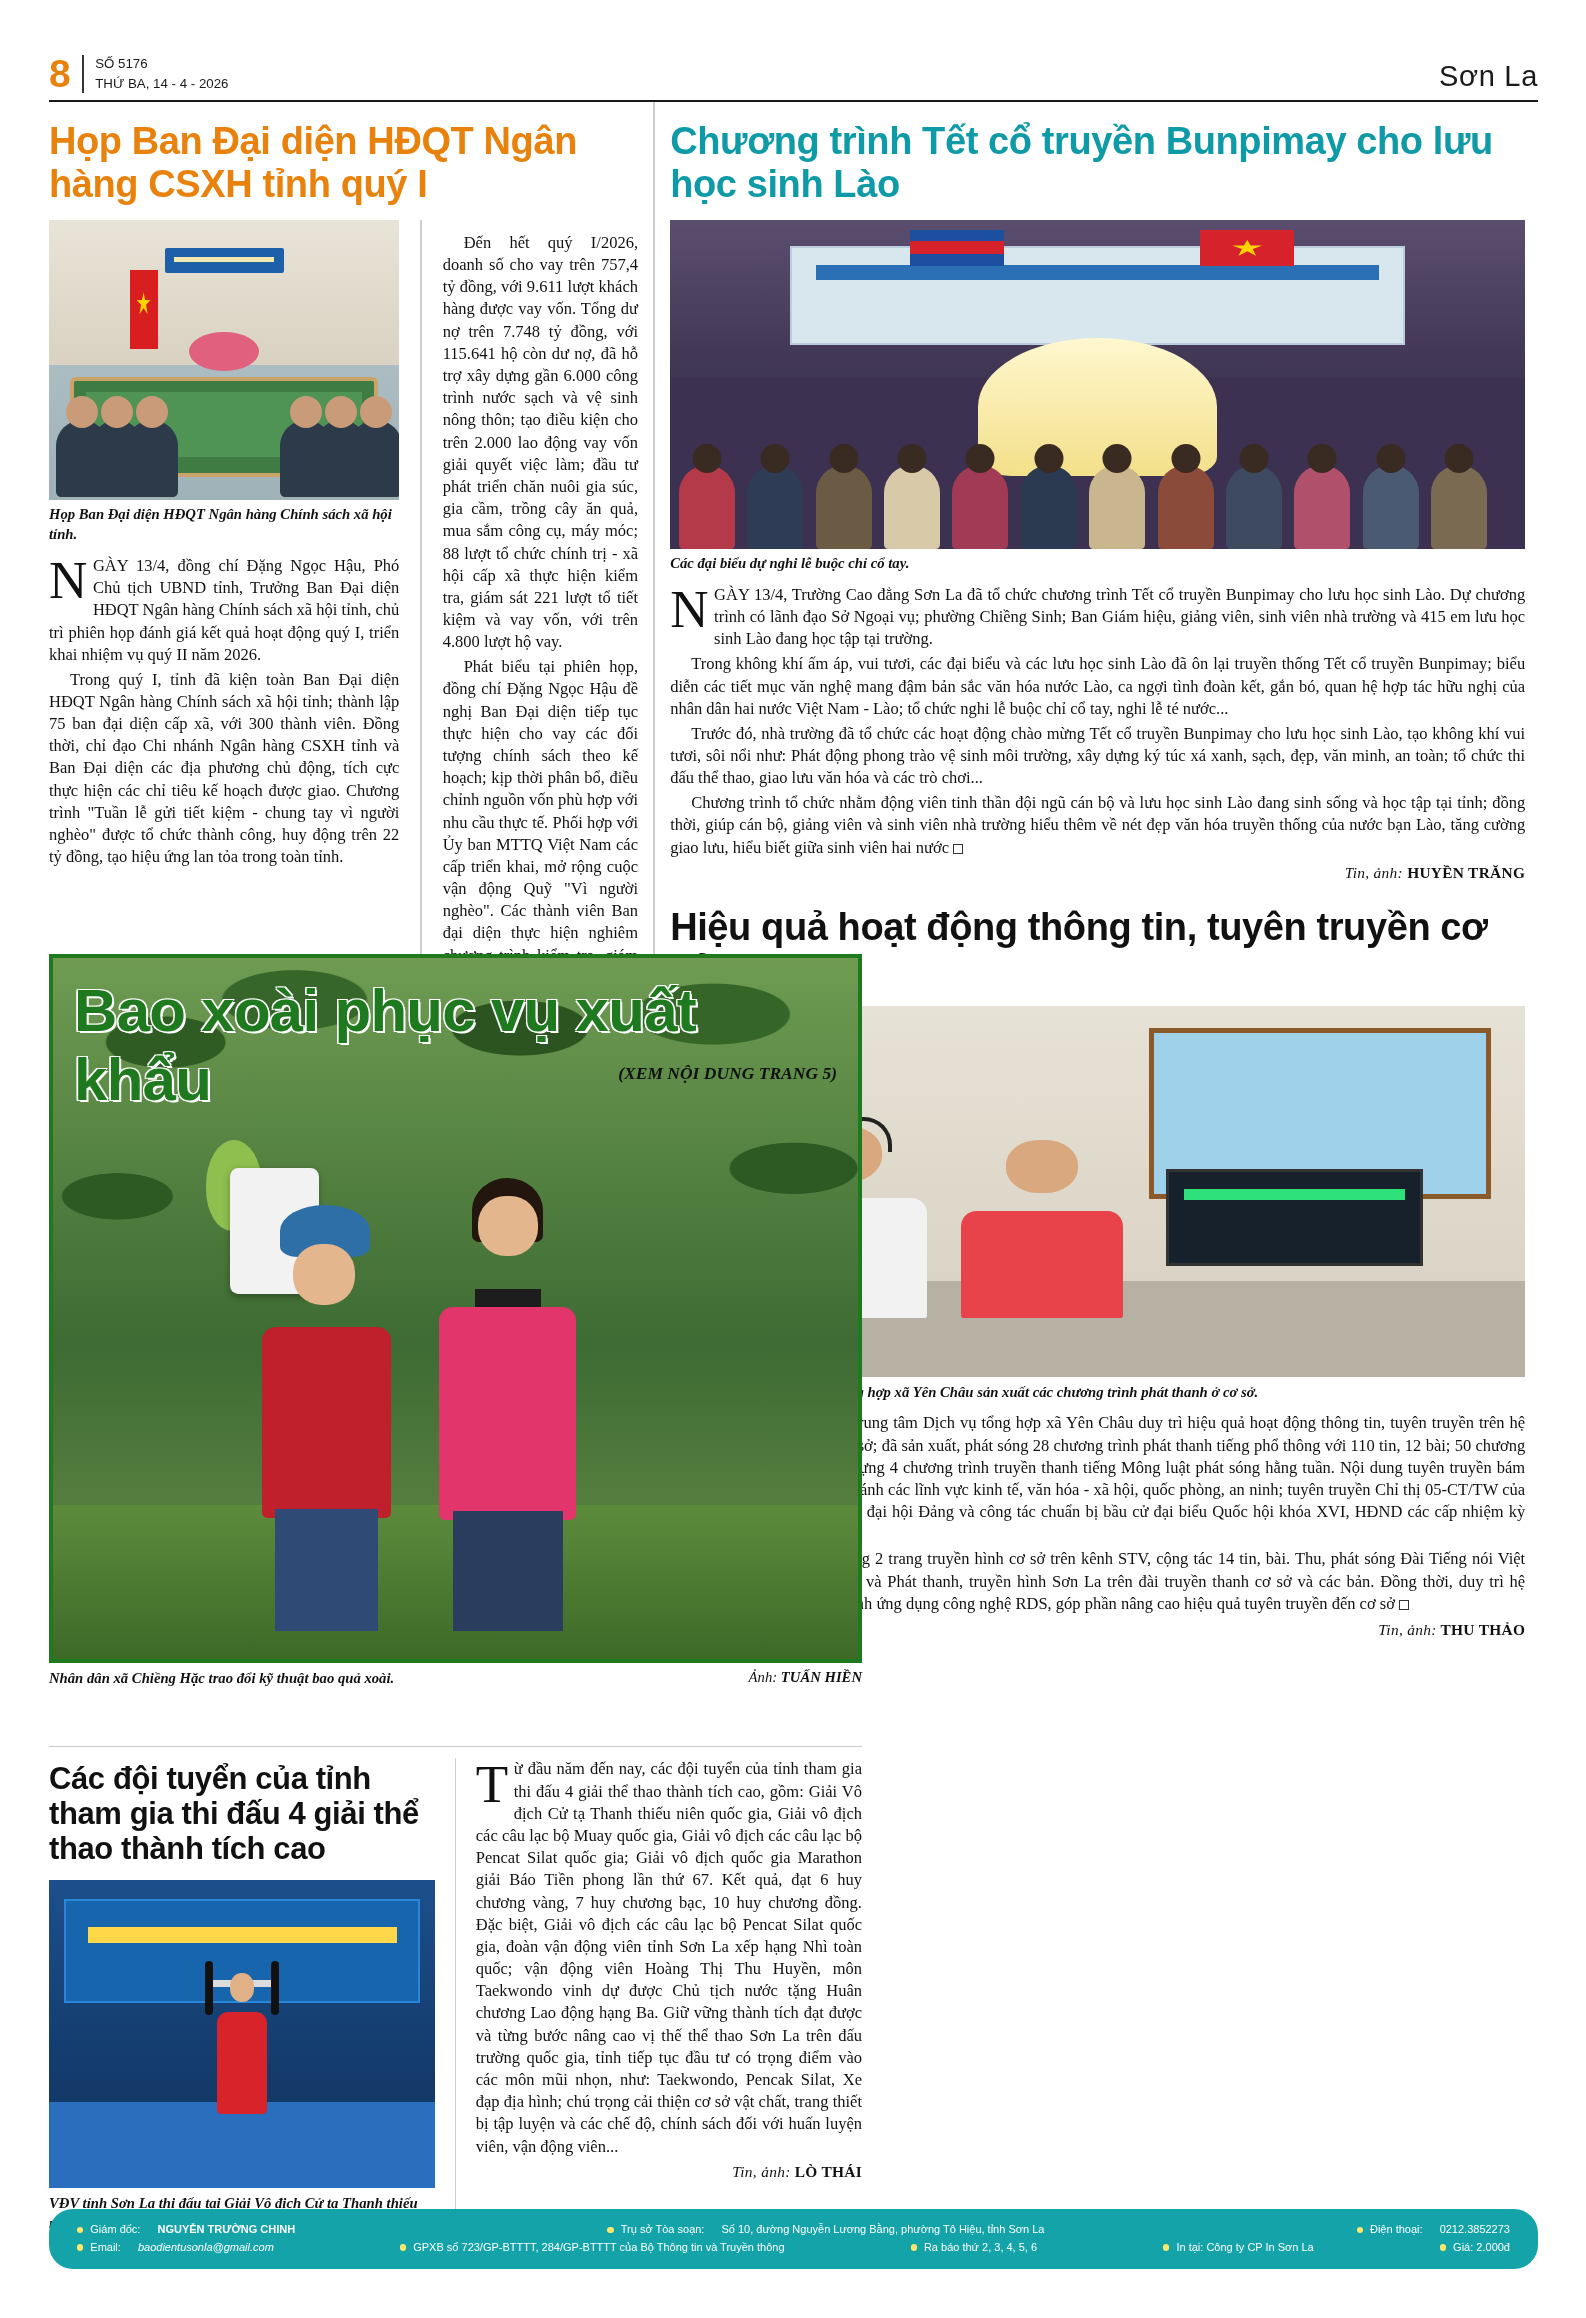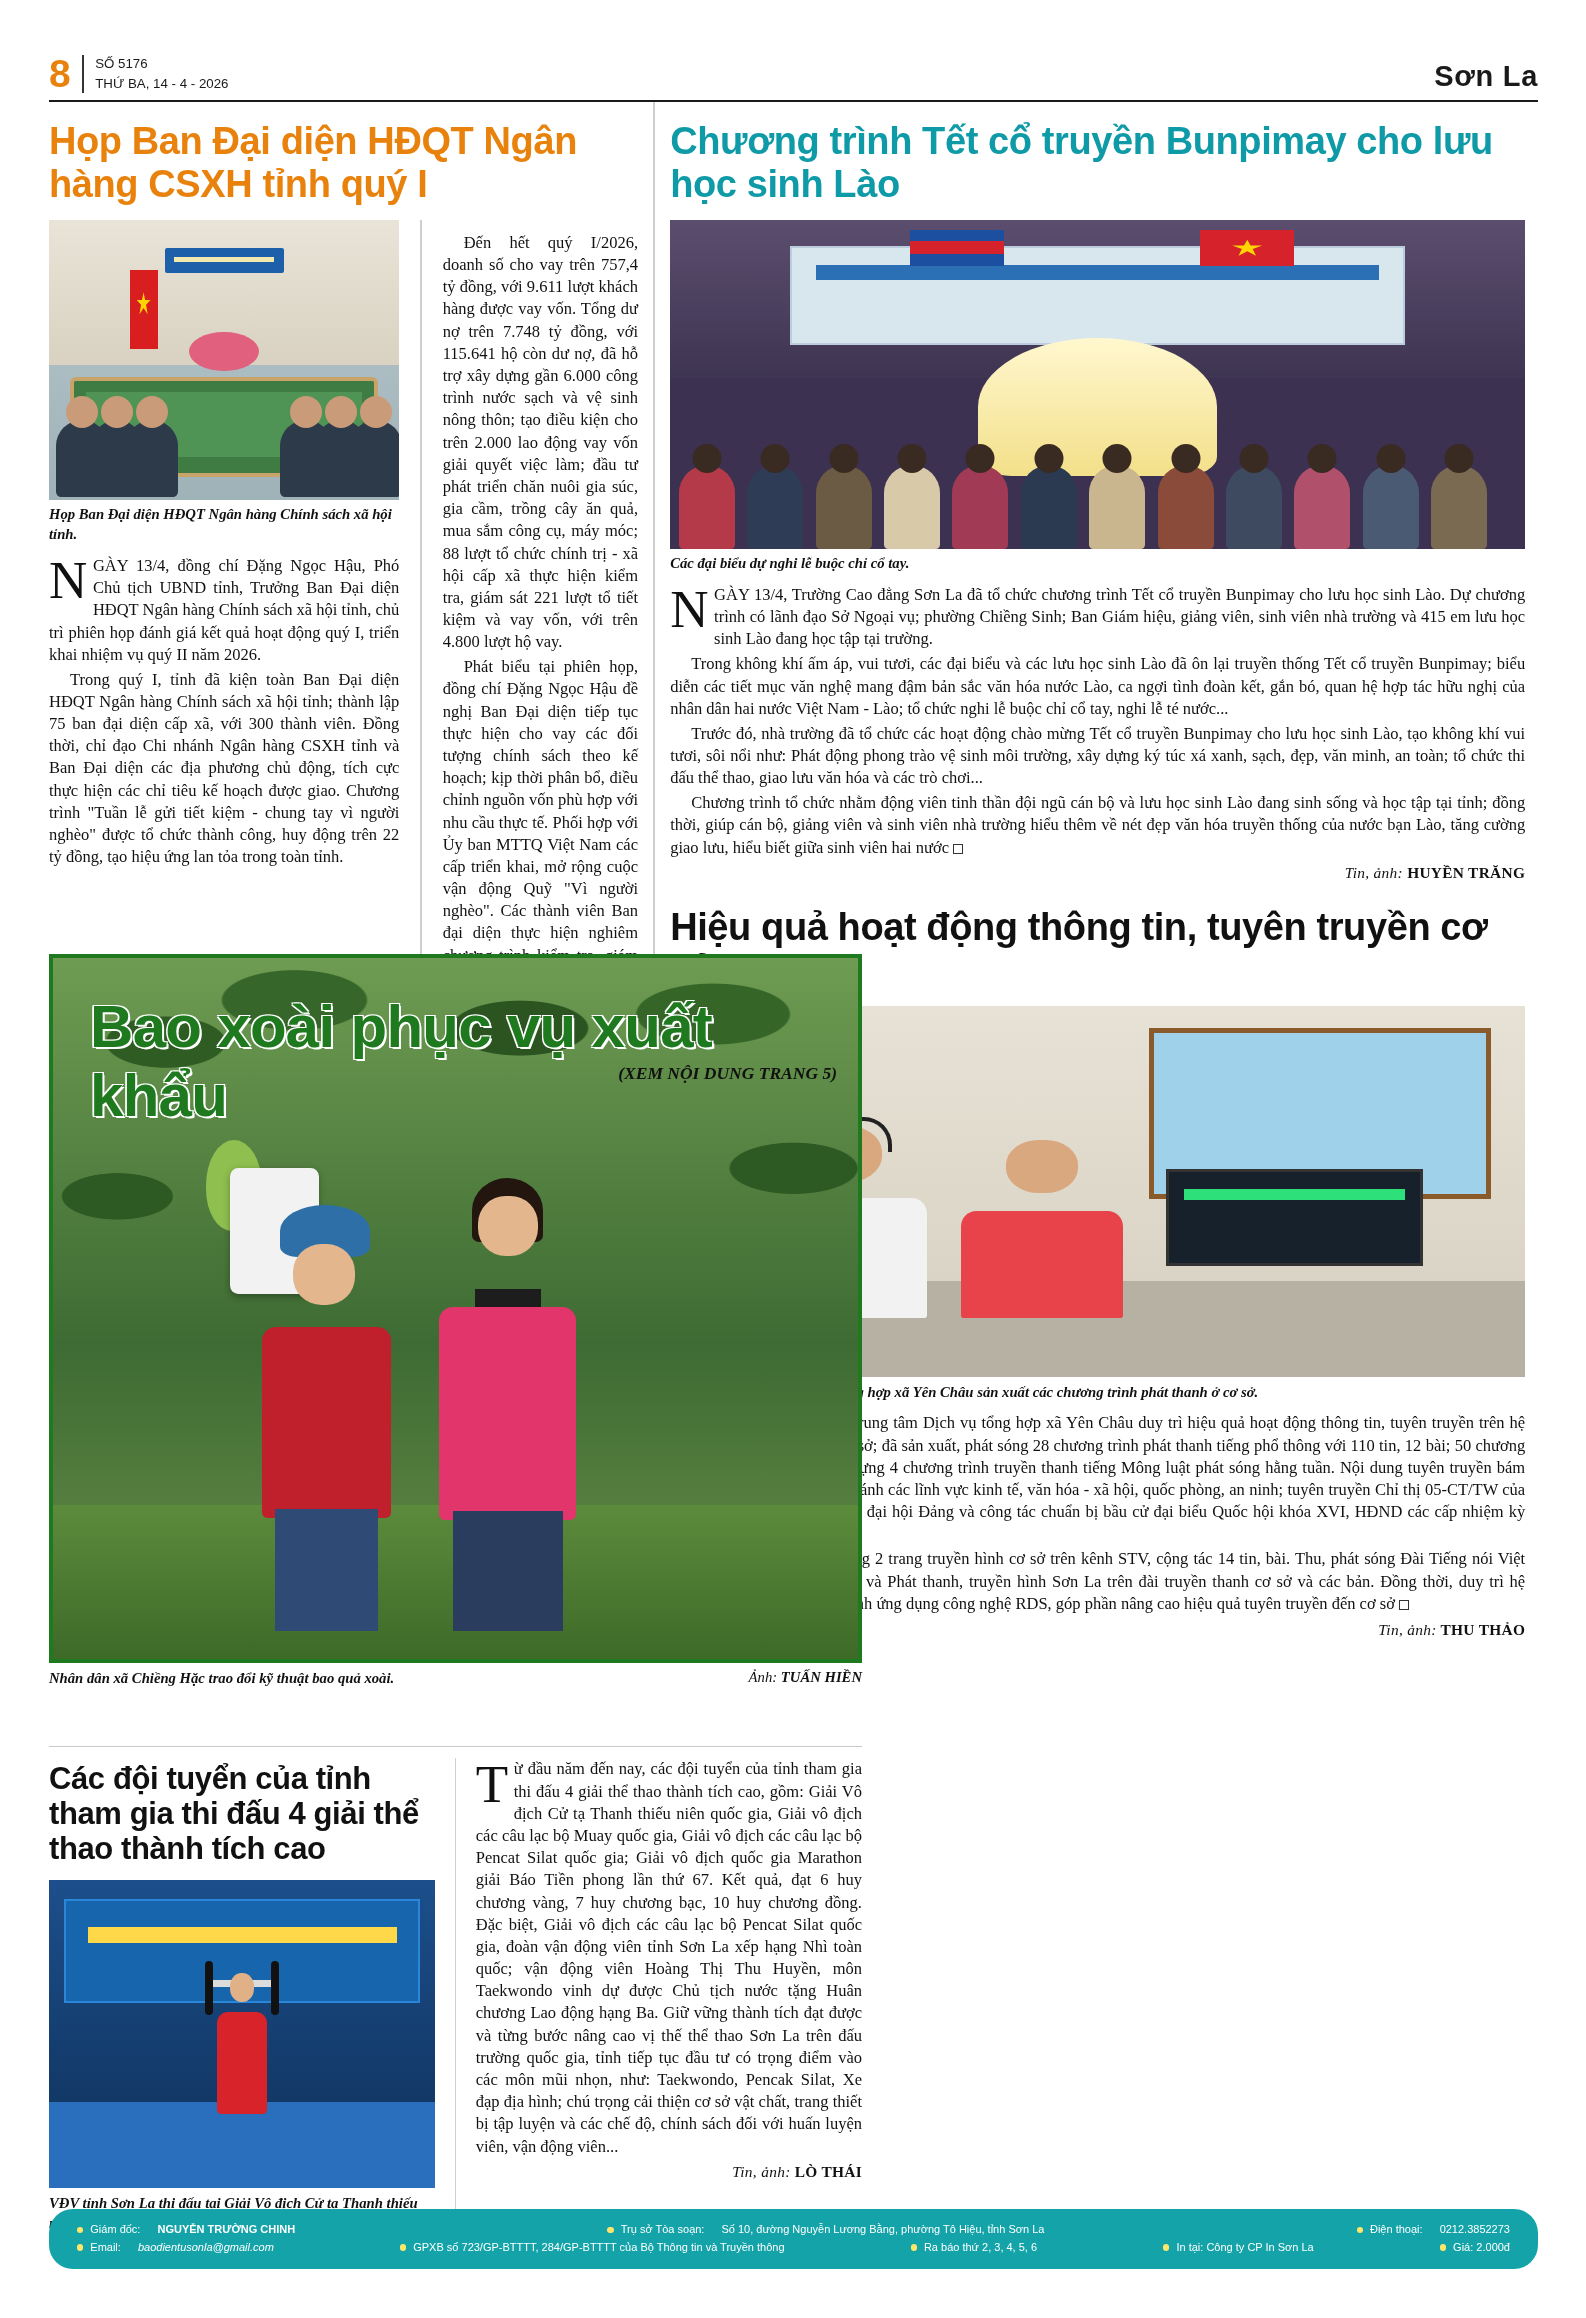--- a/index.html
+++ b/index.html
@@ -34,21 +34,21 @@
     font-size: 39px;
     font-weight: bold;
     color: #e8820c;
     line-height: 1;
   }
   .mast-rule { width: 2.1px; height: 38px; background: #333; }
   .mast-meta { font-family: "Liberation Sans", sans-serif; font-size: 13.3px; line-height: 1.45; color:#1a1a1a; }
   .mast-right {
     font-family: "Liberation Sans", sans-serif;
     font-size: 29px;
-    font-weight: bold;
+    font-weight: normal;
     color: #1a1a1a;
     letter-spacing: 0.7px;
   }
 
   
   .content { position: relative; width: 1489px; }
   .row { display: flex; }
 
   .col-sep {
     width: 1.4px;
@@ -165,21 +165,21 @@
   .mango-p2 .jeans{position:absolute;left:10%;bottom:0;width:80%;height:26%;background:#2b3d5e;}
   .mango-p2 .face{position:absolute;left:28%;top:6%;width:44%;height:13%;background:#e3b68d;border-radius:46%;}
   .mango-p2 .hair{position:absolute;left:24%;top:2%;width:52%;height:14%;background:#22160f;border-radius:50% 50% 10% 10%;}
 
   .mango-title {
     position:absolute; left:0; right:0; top:0;
     padding: 18px 21px 7px 21px;
     text-align:left;
   }
   .mango-title h2 {
-    margin:16px;
+    margin:0;
     font-family:"Liberation Sans", sans-serif;
     font-weight:bold;
     font-size:60px;
     color:#1f7a1f;
     letter-spacing:-0.7px;
     text-shadow: 2.1px 2.1px 0 #ffffff, -1.4px -1.4px 0 #ffffff, 1.4px -1.4px 0 #fff, -1.4px 1.4px 0 #fff;
   }
   .mango-sub{
     position:absolute; right:21px; top:105px;
     font-family:"Liberation Serif", serif;

